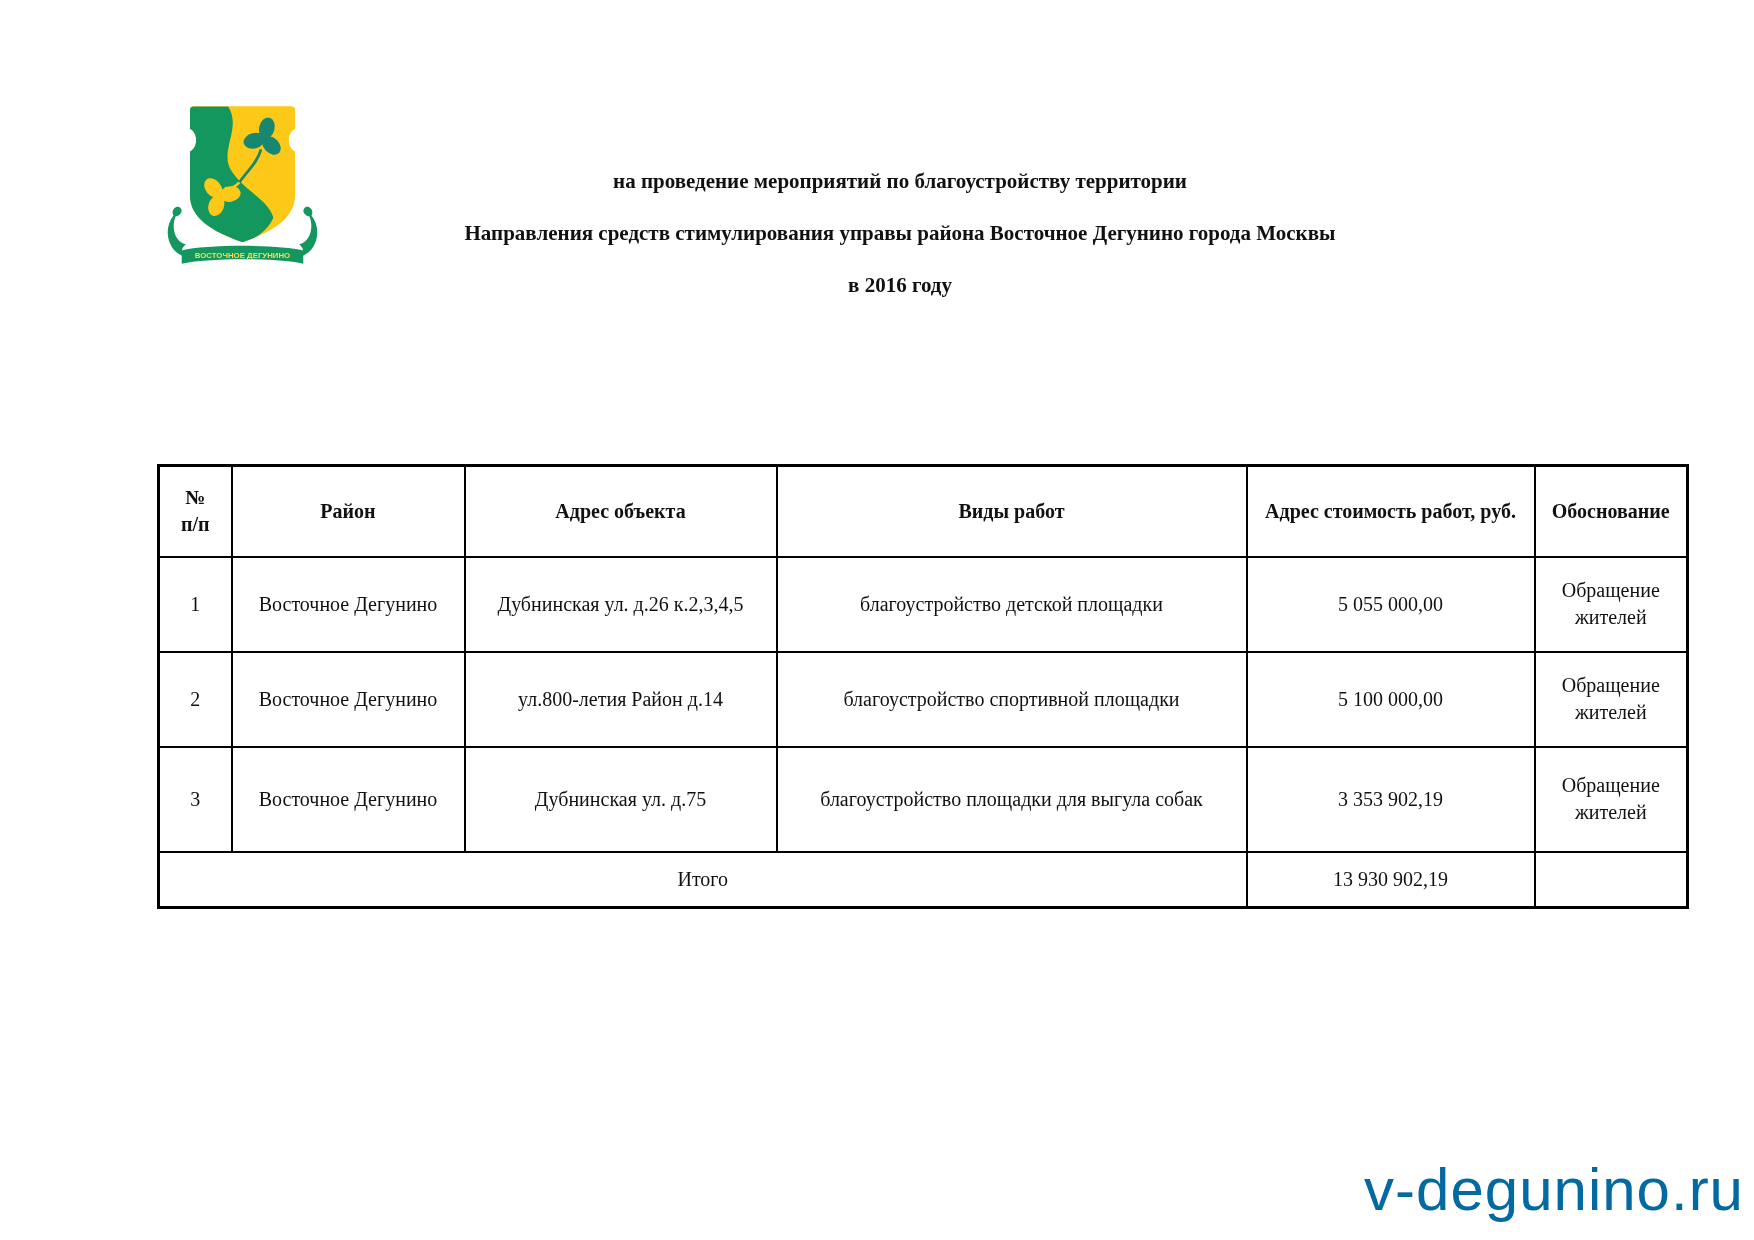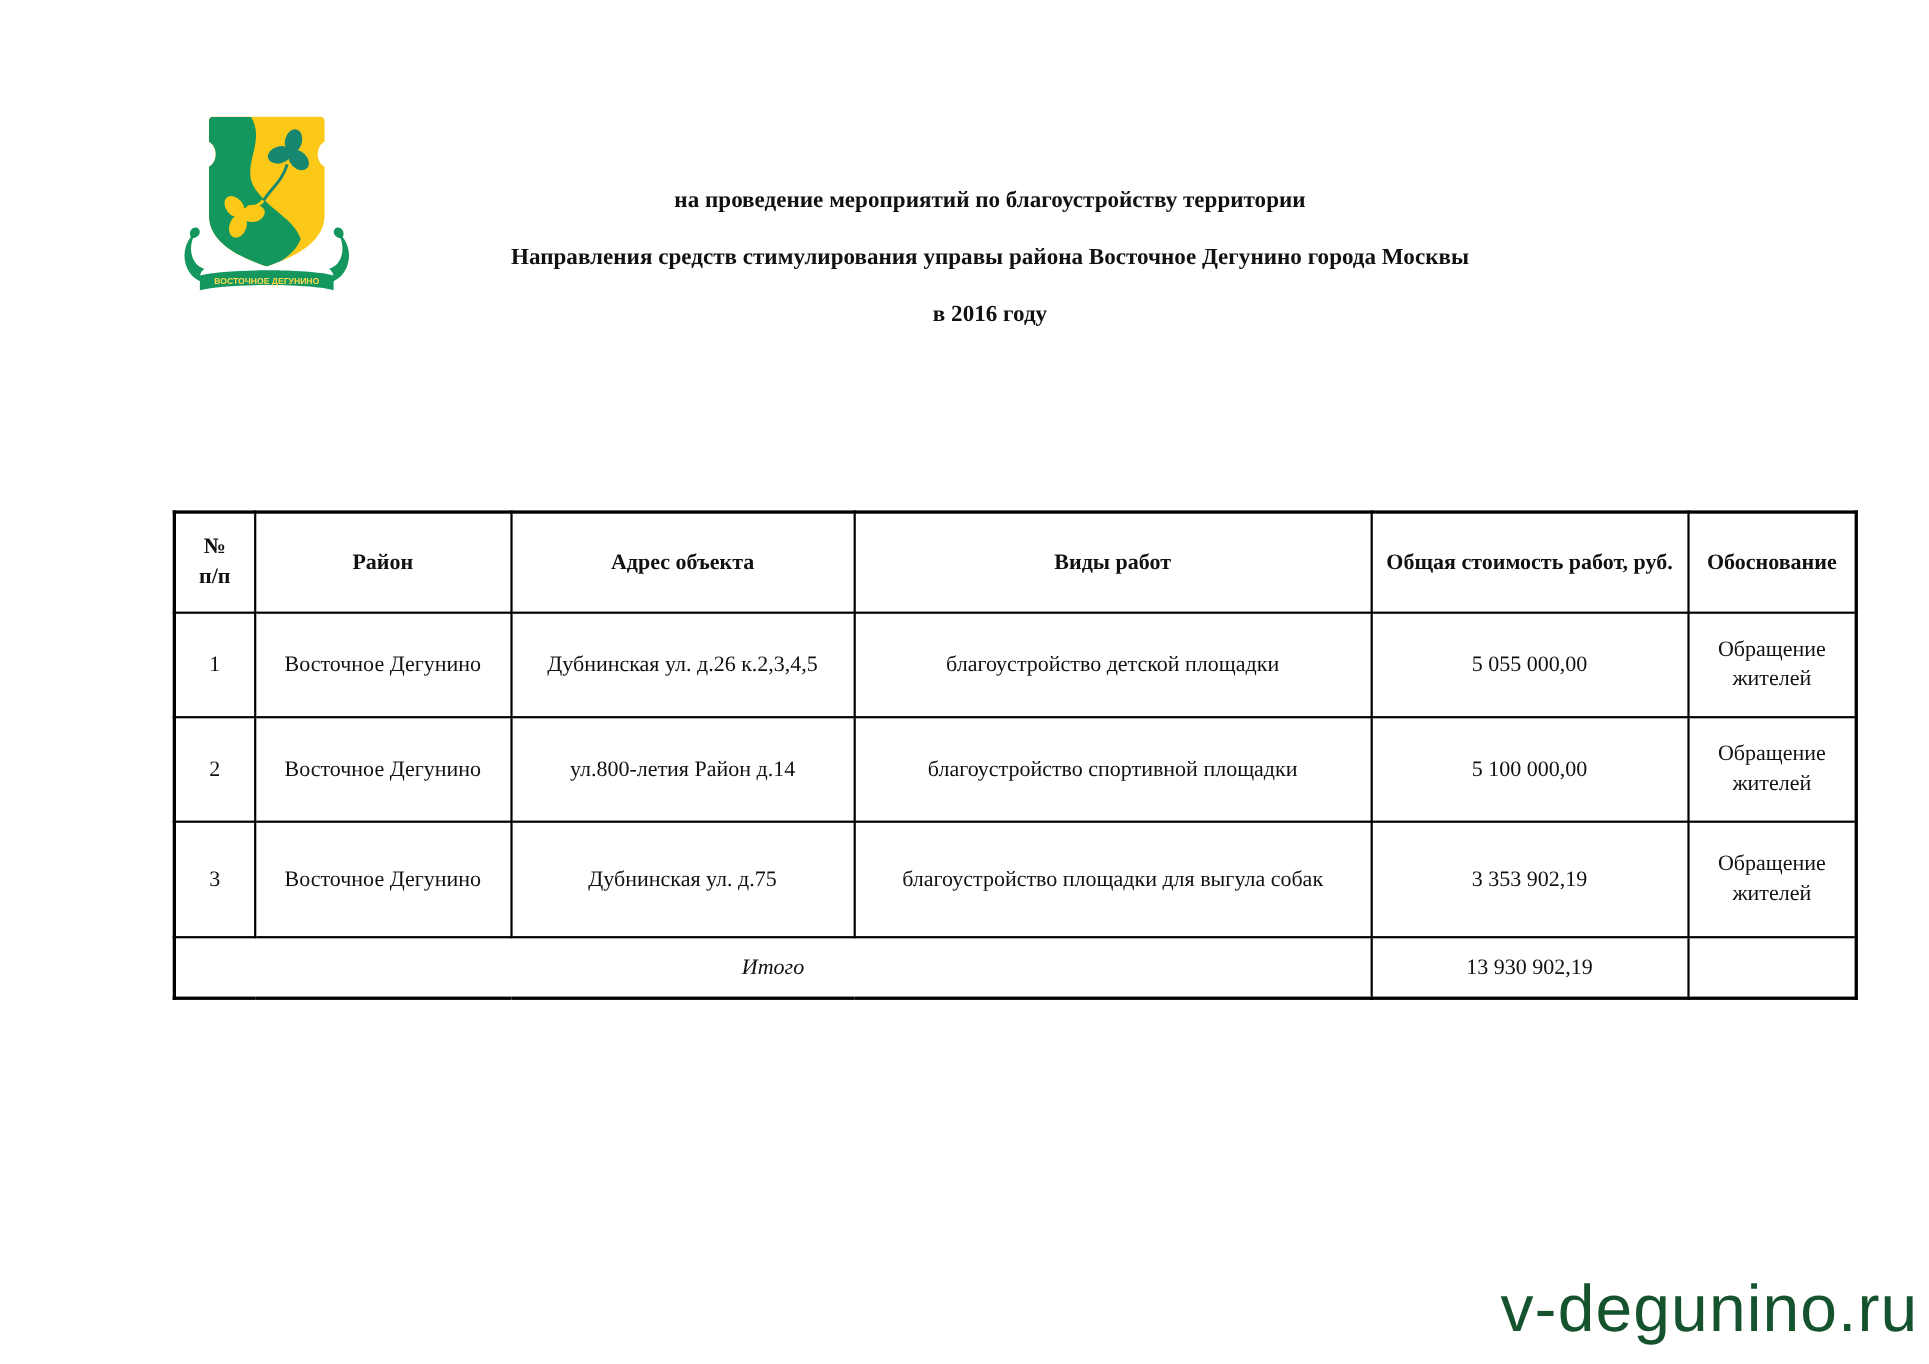--- a/index.html
+++ b/index.html
@@ -58,33 +58,33 @@
     overflow: hidden;
   }
   .doc-table thead th { font-weight: bold; }
   tr.hdr-row   { height: 91px; }
   tr.body-row-1, tr.body-row-2 { height: 95px; }
   tr.body-row-3 { height: 105px; }
   tr.total-row  { height: 56px; }
   .pre-wrap { white-space: pre-line; }
   .works-small { font-size: 18px; }
   .just-cell { font-size: 19px; border-radius: 25px; }
-  .total-label { font-weight: bold; font-style: italic; }
+  .total-label { font-weight: bold; }
   .total-value { font-weight: bold; }
 
   
   .watermark {
     position: absolute;
     right: 10px;
     bottom: 20px;
     font-family: "Liberation Sans", sans-serif;
     font-size: 60px;
     line-height: 1;
     letter-spacing: 1px;
-    color: #14532d;
+    color: #0369a1;
   }
 </style>
 </head>
 <body>
 
 <div class="page">
 
   <div class="emblem">
     <svg width="165" height="170" viewBox="0 0 160 165" xmlns="http://www.w3.org/2000/svg">
       <defs>
@@ -136,21 +136,21 @@
       <col style="width:288px">
       <col style="width:153px">
     </colgroup>
     <thead>
       <tr class="hdr-row">
         <th class="pre-wrap">№
 п/п</th>
         <th>Район</th>
         <th>Адрес объекта</th>
         <th>Виды работ</th>
-        <th>Общая стоимость работ, руб.</th>
+        <th>Адрес стоимость работ, руб.</th>
         <th>Обоснование</th>
       </tr>
     </thead>
     <tbody>
       <tr class="body-row-1">
         <td>1</td>
         <td>Восточное Дегунино</td>
         <td>Дубнинская ул. д.26 к.2,3,4,5</td>
         <td>благоустройство детской площадки</td>
         <td>5 055 000,00</td>

